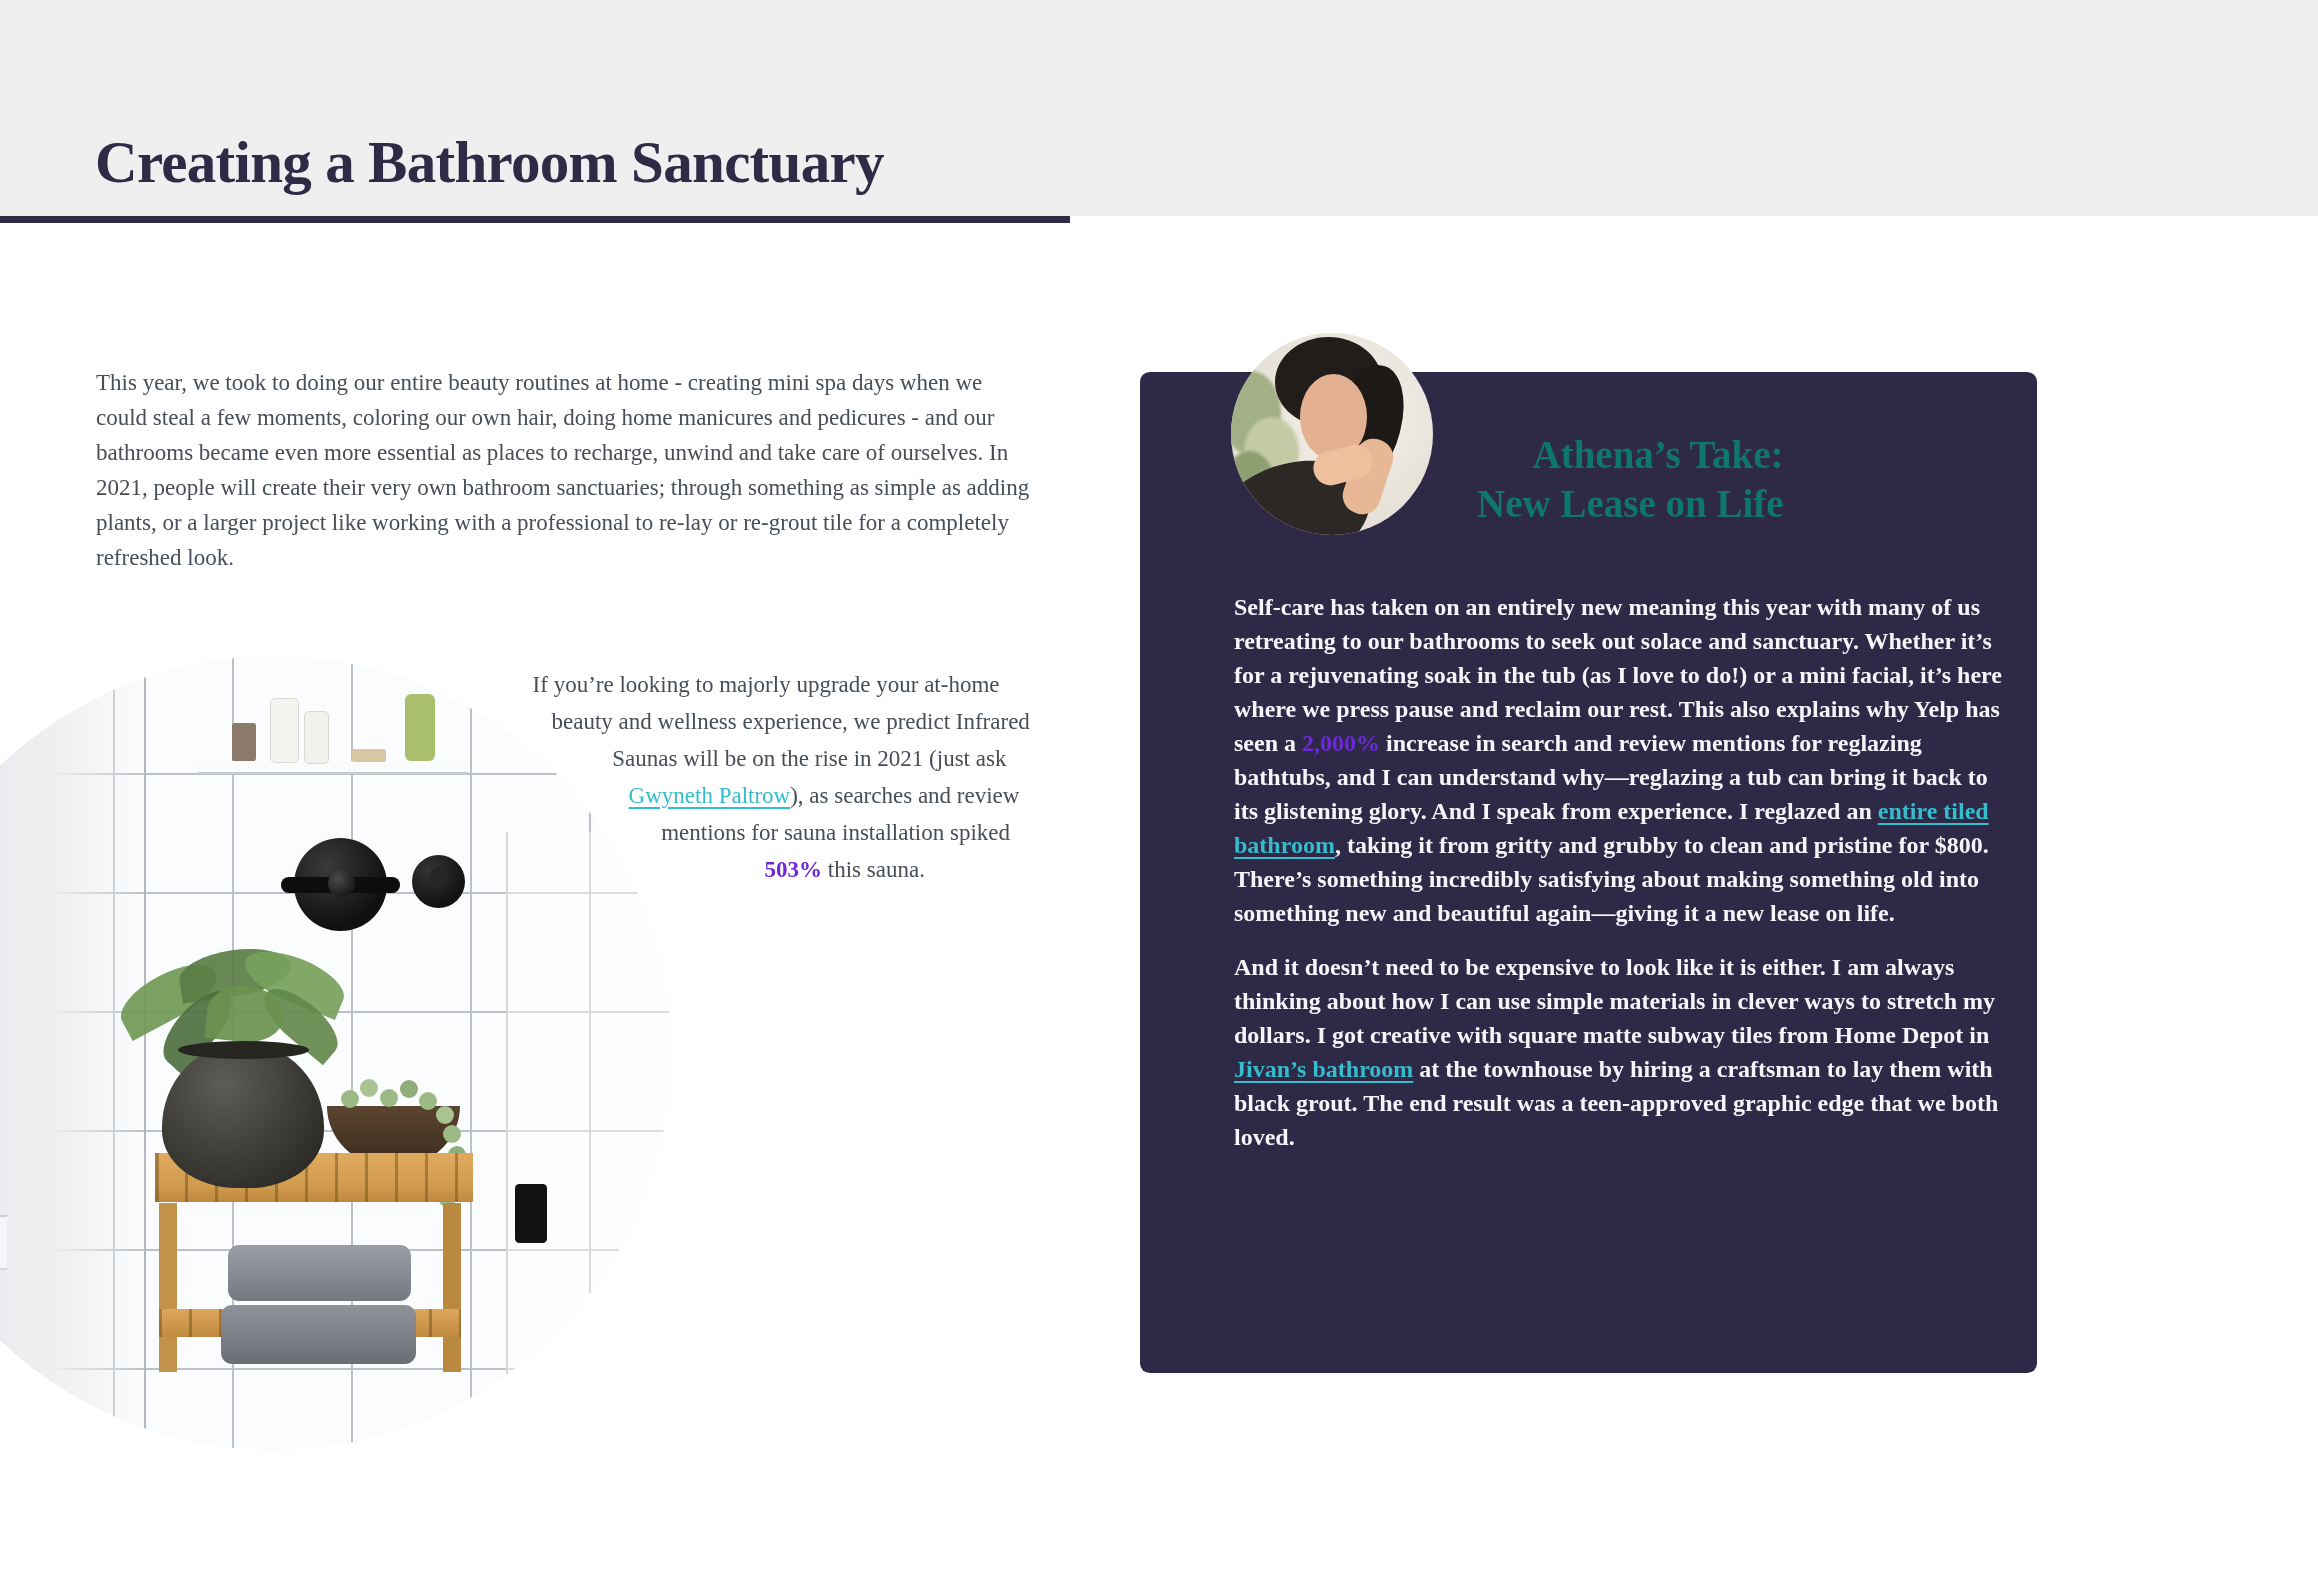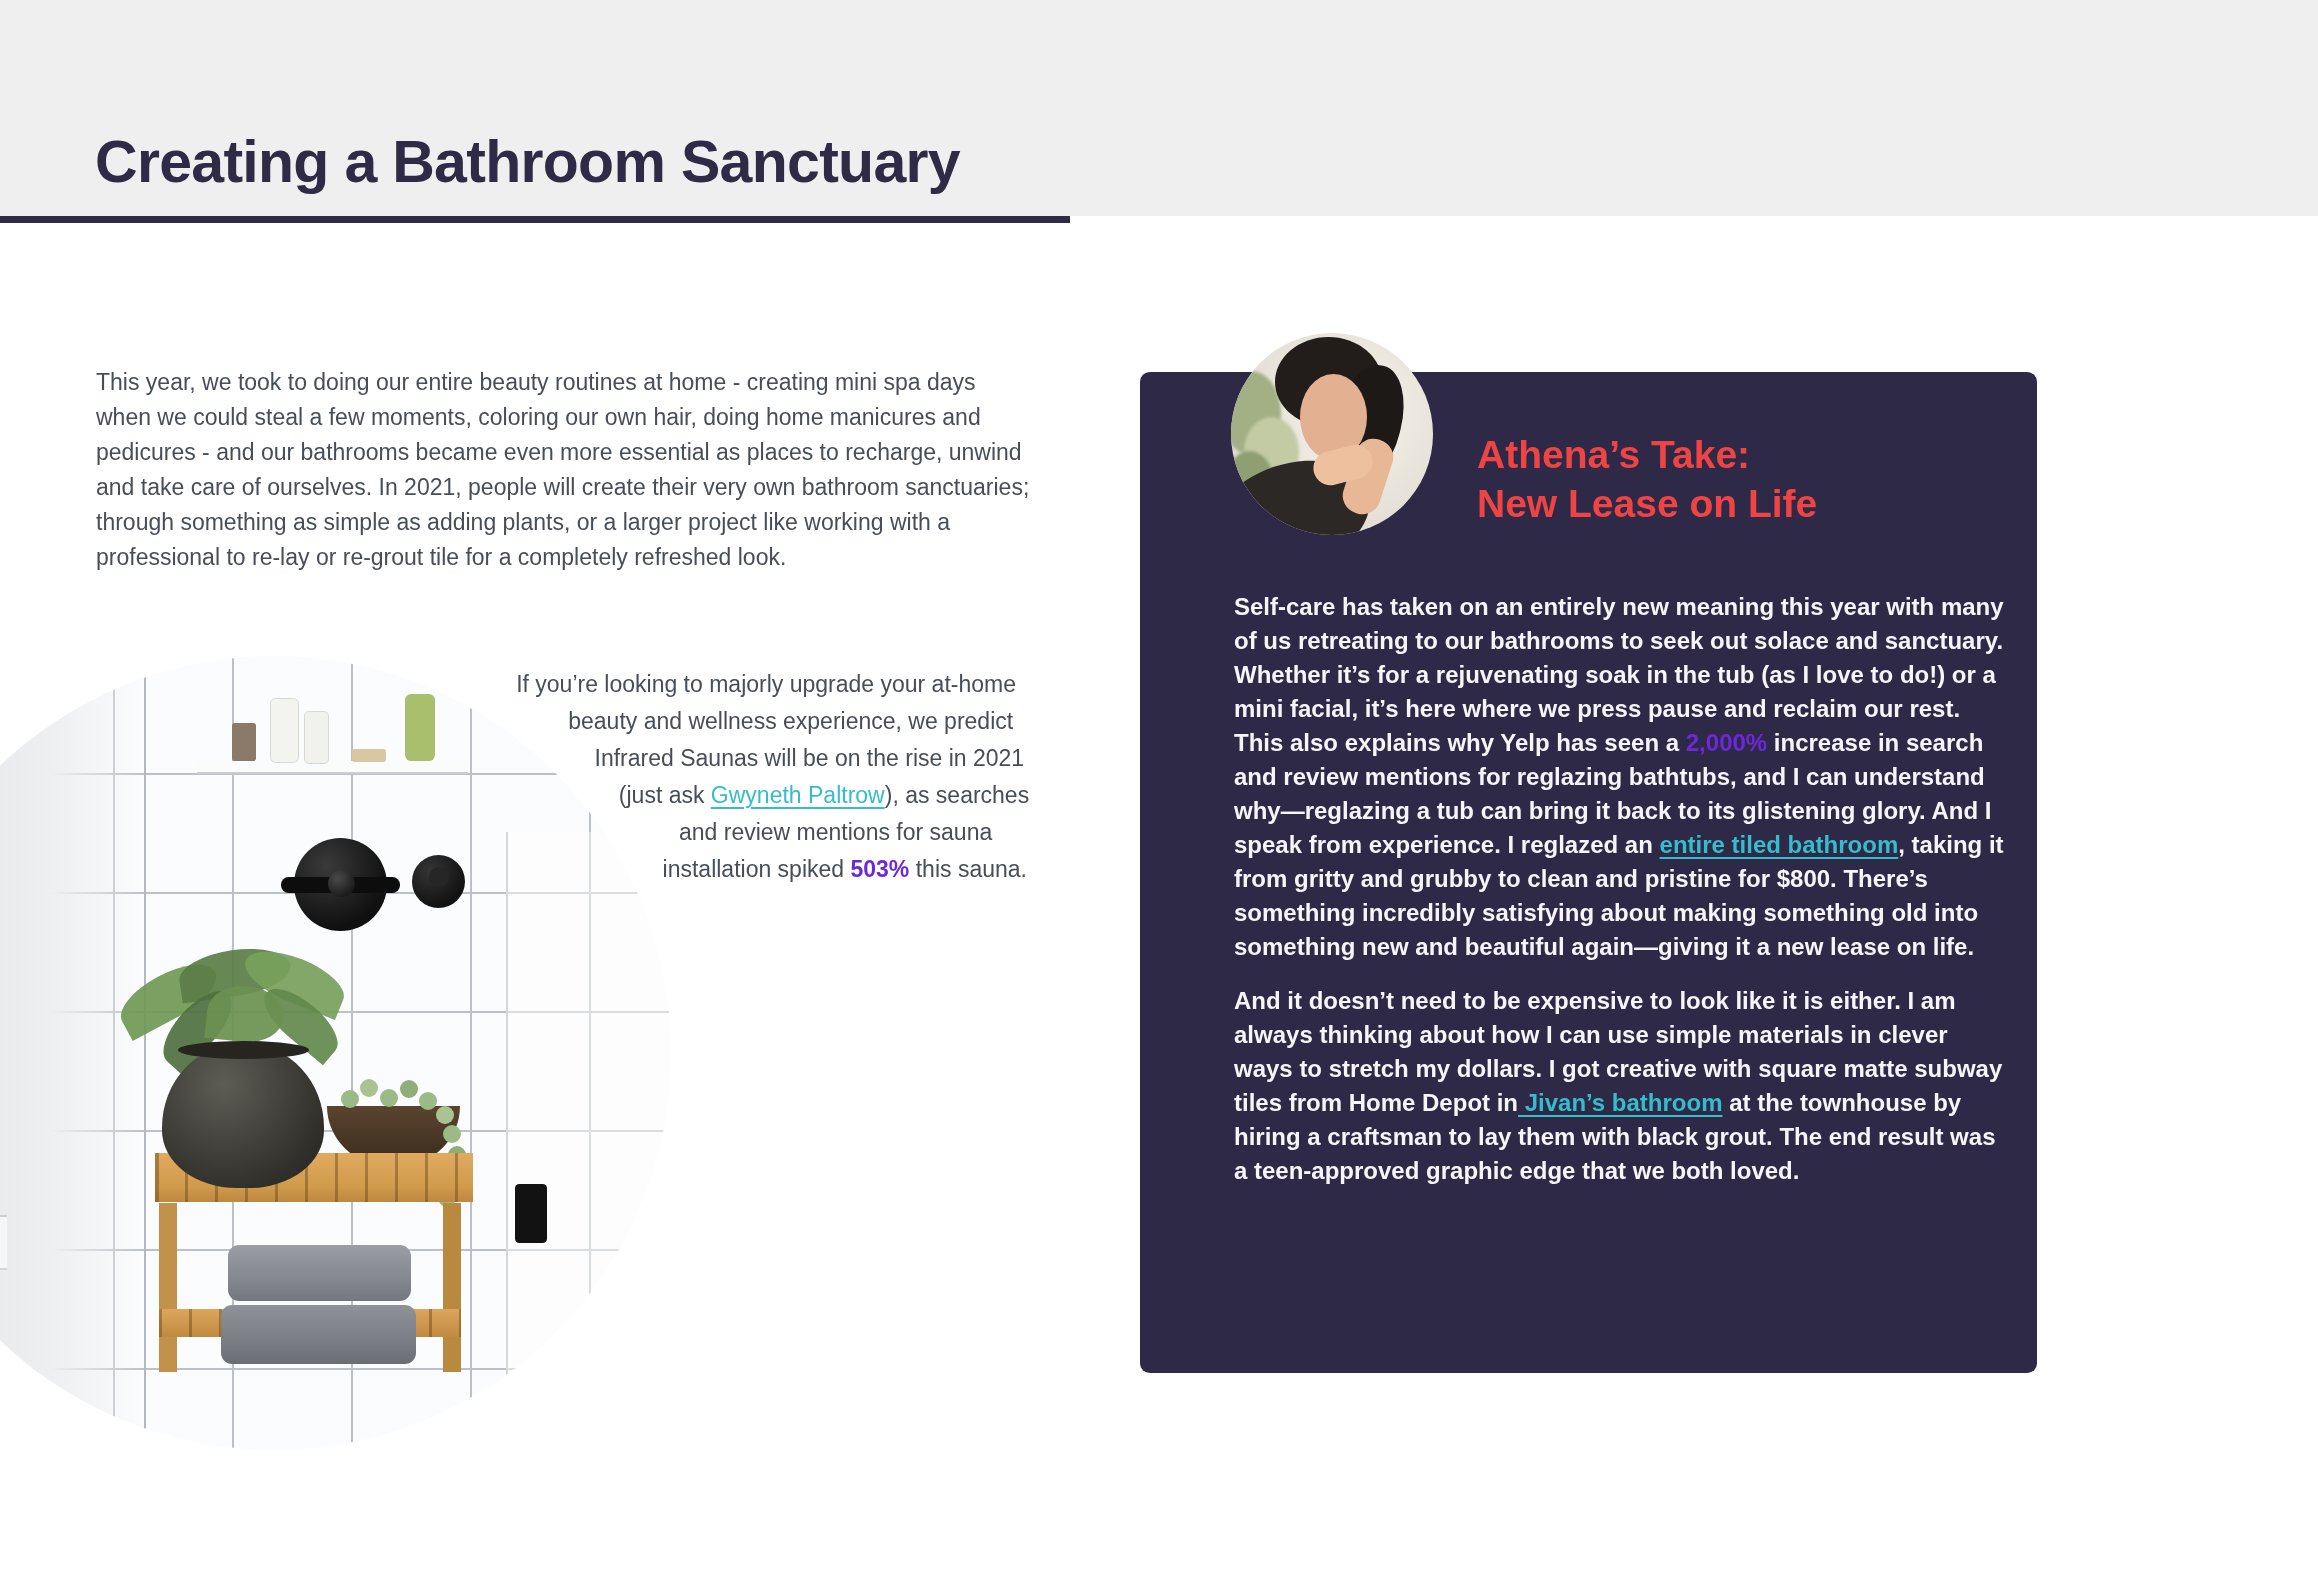--- a/index.html
+++ b/index.html
@@ -1,17 +1,17 @@
 <!DOCTYPE html>
 <html style="font-size:11.2px"><head>
 <meta charset="utf-8">
 <style>
   html,body{margin:0;padding:0;background:#fff;}
   #page{position:relative;width:2319px;height:1458px;background:#ffffff;overflow:hidden;
-        font-family:Liberation Sans, sans-serif;}
+        font-family:Liberation Serif, serif;}
 
   
   .header-band{position:absolute;left:0;top:0;width:2319px;height:216px;background:#efeff0;}
   .page-title{position:absolute;left:95px;top:128px;font-size:59px;font-weight:bold;
               color:#2f2a46;letter-spacing:-0.7px;white-space:nowrap;}
   .title-underline{position:absolute;left:0;top:216px;width:1070px;height:7px;background:#2f2a46;}
 
   
   .intro{position:absolute;left:96px;top:365px;width:934px;font-size:23px;line-height:35px;
          color:#474e59;}
@@ -94,21 +94,21 @@
   .av-hair{position:absolute;left:44px;top:4.2px;width:107px;height:90px;border-radius:50%;background:#221d1b;}
   .av-hair2{position:absolute;left:105px;top:31px;width:65px;height:119px;border-radius:48%;
         background:#1d1917;transform:rotate(14deg);}
   .av-face{position:absolute;left:69px;top:41px;width:67px;height:86px;border-radius:50%;background:#e3b091;}
   .av-arm{position:absolute;left:118px;top:105px;width:38px;height:77px;border-radius:18px;
         background:#e8b896;transform:rotate(18deg);}
   .av-hand{position:absolute;left:82px;top:115px;width:60px;height:34px;border-radius:17px;
         background:#eec09e;transform:rotate(-14deg);}
 
   .card-heading{position:absolute;left:1477px;top:430px;font-size:39px;line-height:49px;
-        font-weight:bold;color:#ef4444;}
+        font-weight:bold;color:#0f766e;text-align:right;}
   .card-body{position:absolute;left:1234px;top:590px;width:776px;font-size:24px;line-height:34px;
         font-weight:600;color:#f7f5fa;}
   .card-body p{margin:0 0 20.4px 0;}
 
   
   .footer-line{position:absolute;left:93px;top:1473px;width:2134px;height:3.5px;background:#b6b6b6;}
   .footer-left{position:absolute;left:93px;top:1487px;font-size:21px;white-space:nowrap;}
   .footer-brand-prefix{color:#b4b4b6;}
   .footer-brand-rest{color:#717175;margin-top:28px;}
   .footer-page{position:absolute;left:2157px;top:1487px;width:70px;text-align:right;font-size:21px;color:#8f8f8f;}

